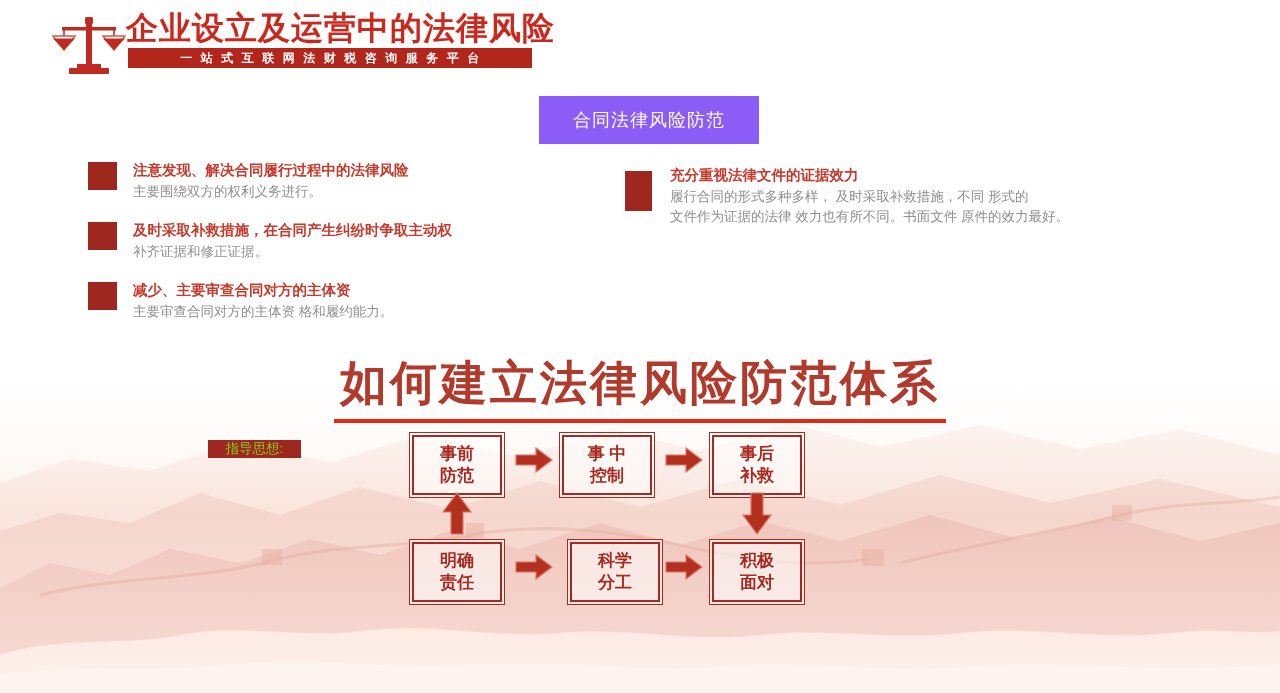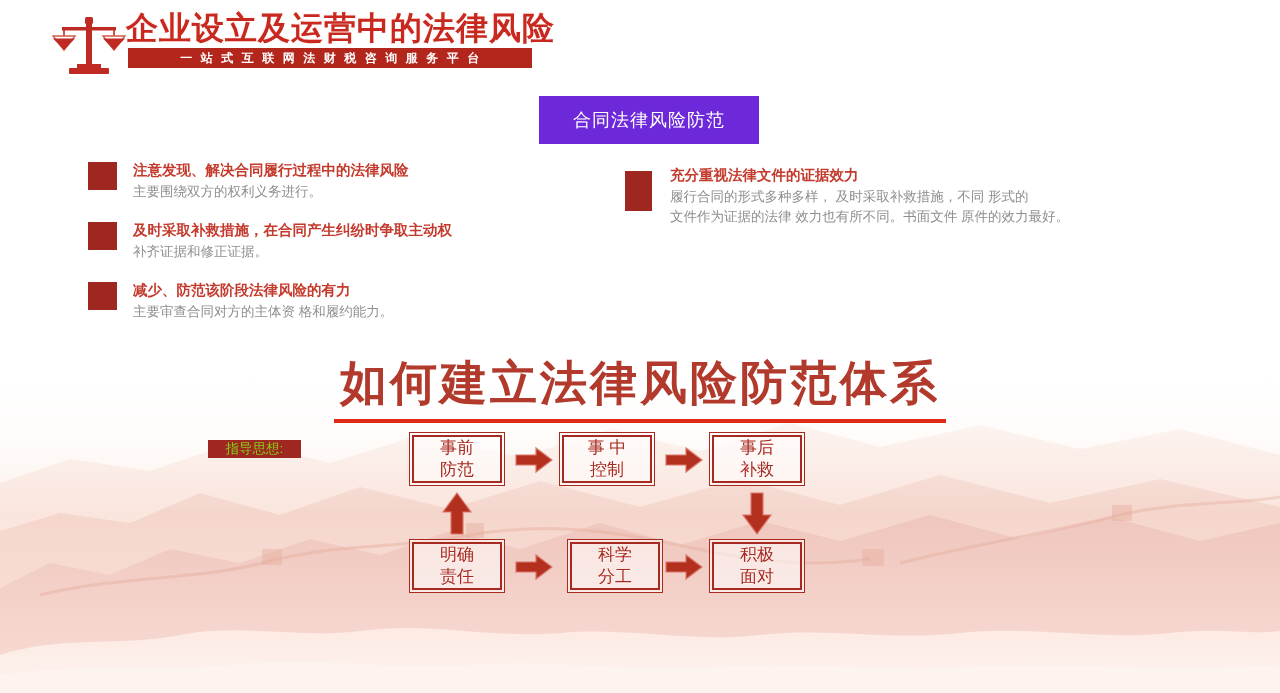--- a/index.html
+++ b/index.html
@@ -37,21 +37,21 @@
     color:#ffffff; font-size:12px; font-weight:bold;
     letter-spacing:8.5px; text-indent:8px;
     display:flex; align-items:center; justify-content:center;
     white-space:nowrap;
   }
 
   
   #section-title{
     position:absolute; left:539px; top:96px;
     width:220px; height:48px;
-    background:#6d28d9;
+    background:#8b5cf6;
     color:#ffffff; font-size:18px;
     display:flex; align-items:center; justify-content:center;
     letter-spacing:1px; z-index:3;
   }
 
   
   .col{ position:absolute; z-index:3; }
   #col-left{ left:88px; top:160px; width:500px; }
   #col-right{ left:625px; top:165px; width:580px; }
 
@@ -95,26 +95,26 @@
 
   #guiding-label{
     position:absolute; left:208px; top:440px;
     width:93px; height:18px; background:#9e2820;
     color:#84cc16; font-size:13.5px;
     display:flex; align-items:center; justify-content:center;
   }
 
   .flow-box{
     position:absolute;
-    width:96px; height:54px;
+    width:96px; height:66px;
     border:1px solid #a8291f;
     background:rgba(255,255,255,0.55);
     display:flex; align-items:center; justify-content:center;
     text-align:center;
-    color:#a8291f; font-size:17px; font-weight:normal;
+    color:#a8291f; font-size:17px; font-weight:bold;
     line-height:22px;
   }
   .flow-box::before{
     content:""; position:absolute; left:2px; top:2px; right:2px; bottom:2px;
     border:2px solid #a8291f; pointer-events:none;
   }
   .flow-box span{ position:relative; z-index:1; text-shadow:0 1px 1px rgba(255,255,255,.8); }
 
   .arrow-right, .arrow-down, .arrow-up{ position:absolute; }
   .arrow-right svg, .arrow-down svg, .arrow-up svg{ display:block; }
@@ -232,21 +232,21 @@
   <div class="bullet-item">
     <span class="bullet-mark"></span>
     <div class="bullet-head">及时采取补救措施，在合同产生纠纷时争取主动权</div>
     <div class="bullet-body">
       <div>补齐证据和修正证据。</div>
     </div>
   </div>
 
   <div class="bullet-item">
     <span class="bullet-mark"></span>
-    <div class="bullet-head">减少、防范该阶段法律风险的有力</div>
+    <div class="bullet-head">减少、主要审查合同对方的主体资</div>
     <div class="bullet-body">
       <div>主要审查合同对方的主体资 格和履约能力。</div>
     </div>
   </div>
 
 </div>
 
 <div class="col" id="col-right">
 
   <div class="bullet-item">

